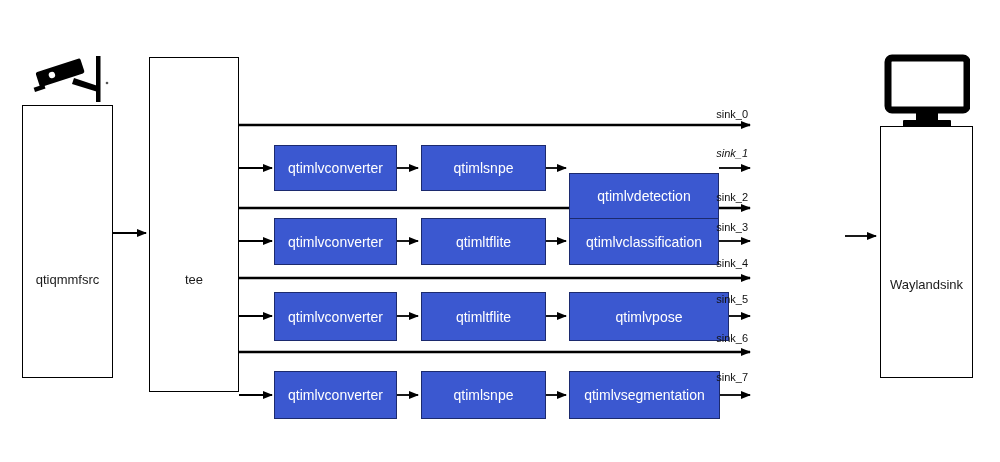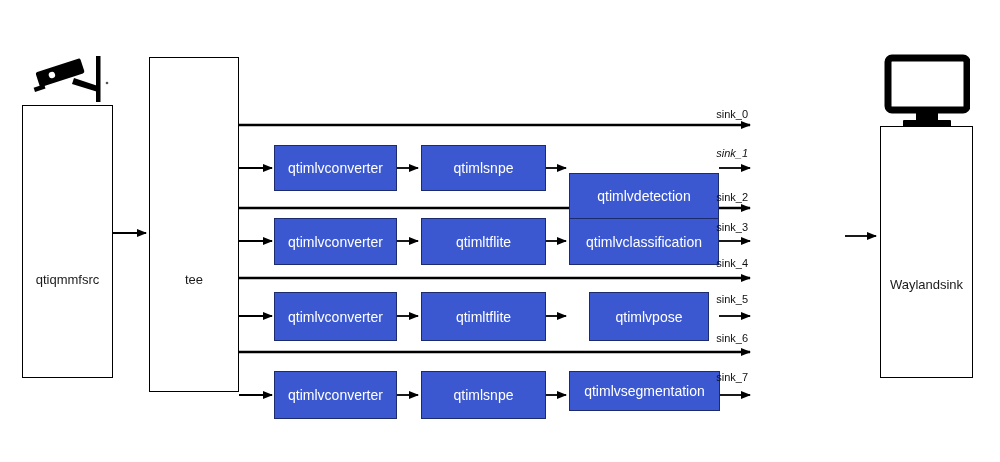--- a/index.html
+++ b/index.html
@@ -130,31 +130,31 @@
   <div class="bnode" style="left:569px;top:218px;width:150px;height:47px;">
     <span>qtimlvclassification</span>
   </div>
 
   <div class="bnode" style="left:274px;top:292px;width:123px;height:49px;">
     <span>qtimlvconverter</span>
   </div>
   <div class="bnode" style="left:421px;top:292px;width:125px;height:49px;">
     <span>qtimltflite</span>
   </div>
-  <div class="bnode" style="left:569px;top:292px;width:120px;height:49px;margin-left:20px;">
+  <div class="bnode" style="left:569px;top:292px;width:160px;height:49px;">
     <span>qtimlvpose</span>
   </div>
 
   <div class="bnode" style="left:274px;top:371px;width:123px;height:48px;">
     <span>qtimlvconverter</span>
   </div>
   <div class="bnode" style="left:421px;top:371px;width:125px;height:48px;">
     <span>qtimlsnpe</span>
   </div>
-  <div class="bnode" style="left:569px;top:371px;width:151px;height:40px;">
+  <div class="bnode" style="left:569px;top:371px;width:151px;height:48px;">
     <span>qtimlvsegmentation</span>
   </div>
 
   <div class="padlabel" style="top:108px;">sink_0</div>
   <div class="padlabel" style="top:147px;font-style:italic;">sink_1</div>
   <div class="padlabel" style="top:191px;">sink_2</div>
   <div class="padlabel" style="top:221px;">sink_3</div>
   <div class="padlabel" style="top:257px;">sink_4</div>
   <div class="padlabel" style="top:293px;">sink_5</div>
   <div class="padlabel" style="top:332px;">sink_6</div>

